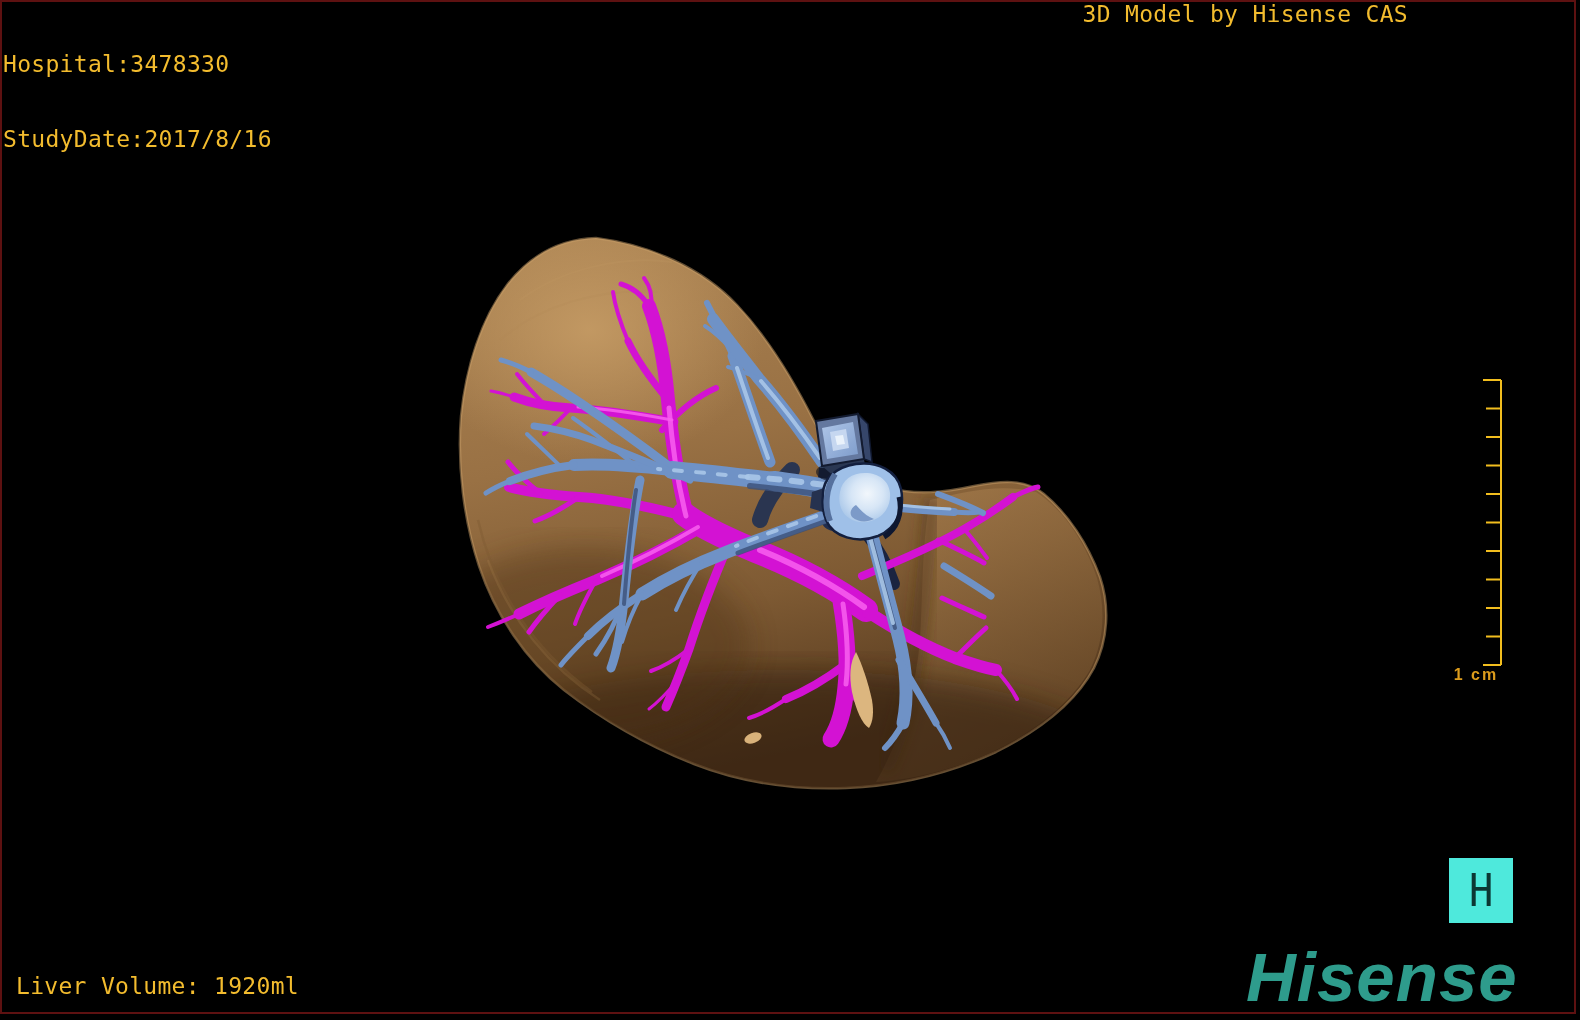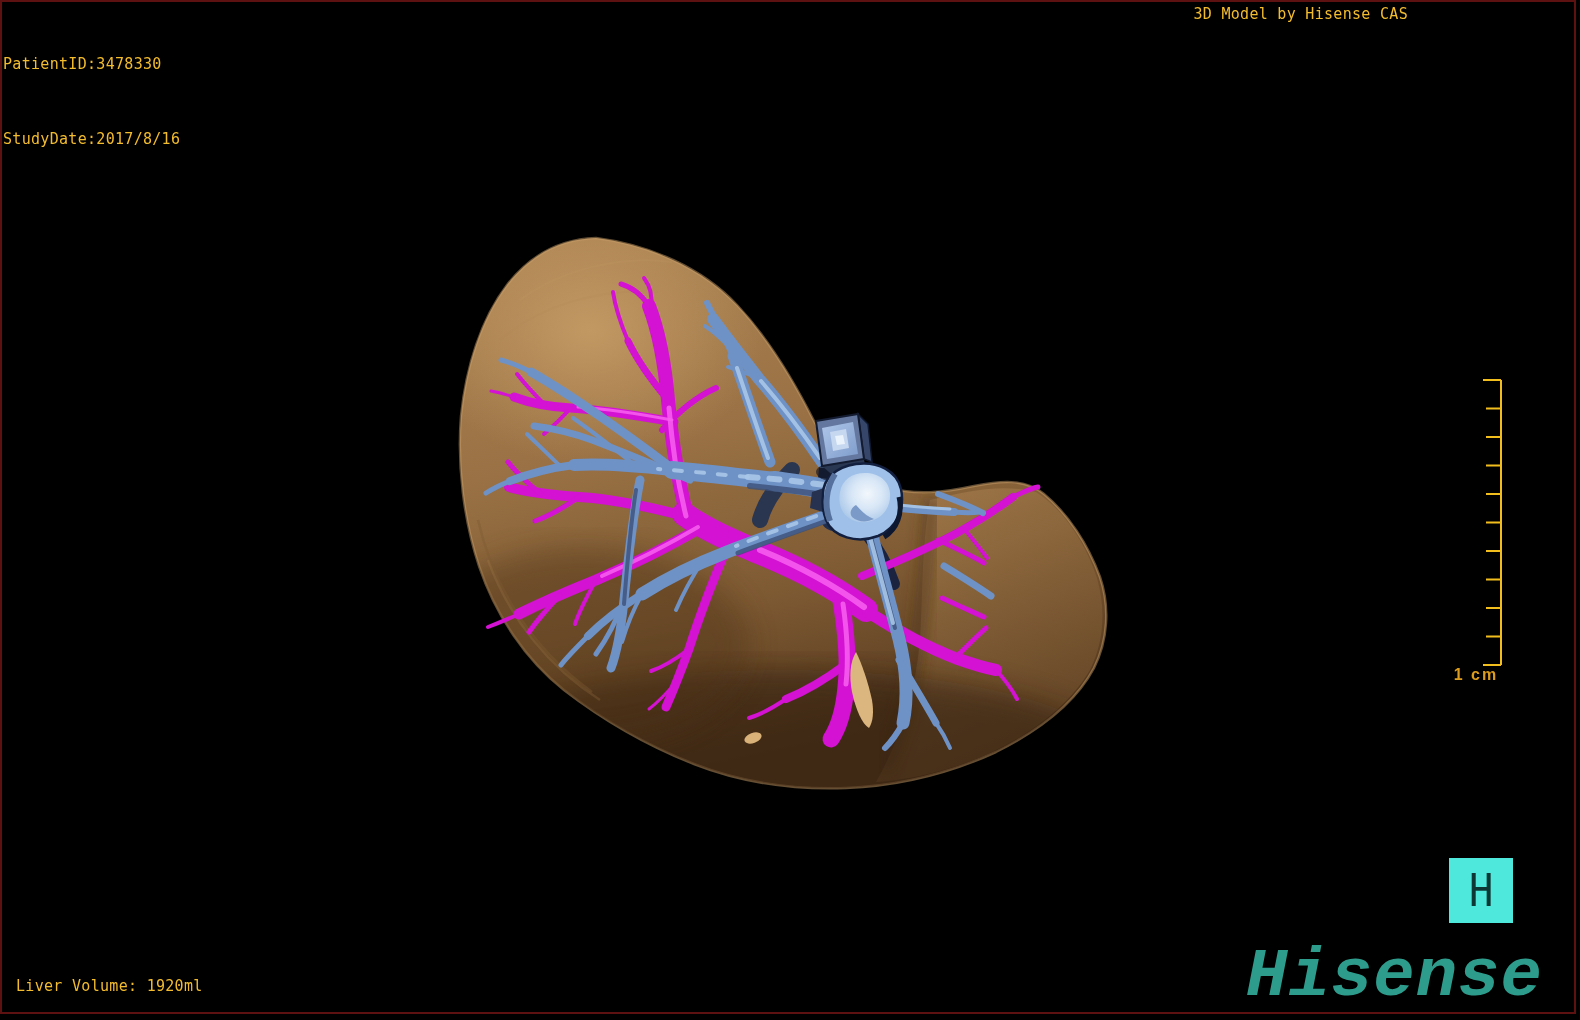--- a/index.html
+++ b/index.html
@@ -9,21 +9,21 @@
   }
   
   #frame{
     position:absolute;left:0;top:0;width:1576px;height:1014px;
     border:2px solid var(--frame-border,#5E1111);box-sizing:border-box;
     pointer-events:none;z-index:40;
   }
   
   .ov{
     position:absolute;color:var(--overlay-text,#F3BC2E);
-    font-family:"DejaVu Sans Mono",monospace;font-size:15px;line-height:25px;
+    font-family:"DejaVu Sans Mono",monospace;font-size:23px;line-height:25px;
     white-space:pre;z-index:30;letter-spacing:0.3px;
   }
   #patient-info{left:3px;top:2px;}
   #title{top:2px;right:172px;}
   #volume{left:3px;top:974px;padding-left:13px;}
   
   #ruler{position:absolute;left:1452px;top:368px;z-index:30;}
   #ruler line{stroke:var(--ruler,#F2BE1E);stroke-width:2;}
   #ruler-label{
     position:absolute;left:1438px;top:666px;width:76px;text-align:center;
@@ -35,21 +35,21 @@
     position:absolute;left:1449px;top:858px;width:64px;height:65px;
     background:var(--badge-bg,#4EE9DC);display:flex;align-items:center;justify-content:center;
     z-index:30;
   }
   #h-badge span{
     color:var(--badge-glyph,#0C3734);font-family:"DejaVu Sans Mono",monospace;
     font-size:44px;font-weight:400;line-height:1;transform:scaleX(.92);
   }
   #logo{
     position:absolute;left:1246px;top:938px;z-index:30;
-    color:var(--logo,#2E9C8C);font-family:Liberation Mono, monospace;
+    color:var(--logo,#2E9C8C);font-family:Liberation Sans, sans-serif;
     font-weight:bold;font-style:italic;font-size:69px;letter-spacing:1px;
     white-space:nowrap;
   }
   
   #model{position:absolute;left:0;top:0;z-index:10;}
   .portal path{stroke:var(--portal-vein,#D312D3);fill:none;stroke-linecap:round;}
   .portal-hl path{stroke:#F860EE;fill:none;stroke-linecap:round;opacity:.85;}
   .hepatic path{stroke:var(--hepatic-vein,#6F92C6);fill:none;stroke-linecap:round;}
   .hepatic-dk path{stroke:#3B5078;fill:none;stroke-linecap:round;opacity:.8;}
   .hepatic-hl path{stroke:#A9C6E8;fill:none;stroke-linecap:round;opacity:.9;}
@@ -250,21 +250,21 @@
       <path d="M 840 492 C 842 480 852 473 865 473 C 879 473 889 481 890 493
                C 891 506 884 517 871 521 C 858 525 845 519 841 508
                C 839 503 839 497 840 492 Z" fill="url(#blobGrad)"></path>
       <path d="M 856 505 C 862 512 868 517 874 519 C 866 523 858 522 852 517
                C 849 513 851 508 856 505 Z" fill="#7C9AC8"></path>
       <path d="M 899 497 C 903 513 897 529 884 537" stroke="#0E1730" stroke-width="5" fill="none"></path>
     </g>
   </svg>
 
   <div id="patient-info" class="ov">
-    <div>PatientID:3478330</div>
+    <div>Hospital:3478330</div>
     <div>StudyDate:2017/8/16</div>
   </div>
 
   <div id="title" class="ov">3D Model by Hisense CAS</div>
 
   <div id="volume" class="ov">Liver Volume: 1920ml</div>
 
   <svg id="ruler" width="60" height="310">
     <line x1="49" y1="12" x2="49" y2="297"></line>
     <line x1="31" y1="12" x2="49" y2="12"></line>

